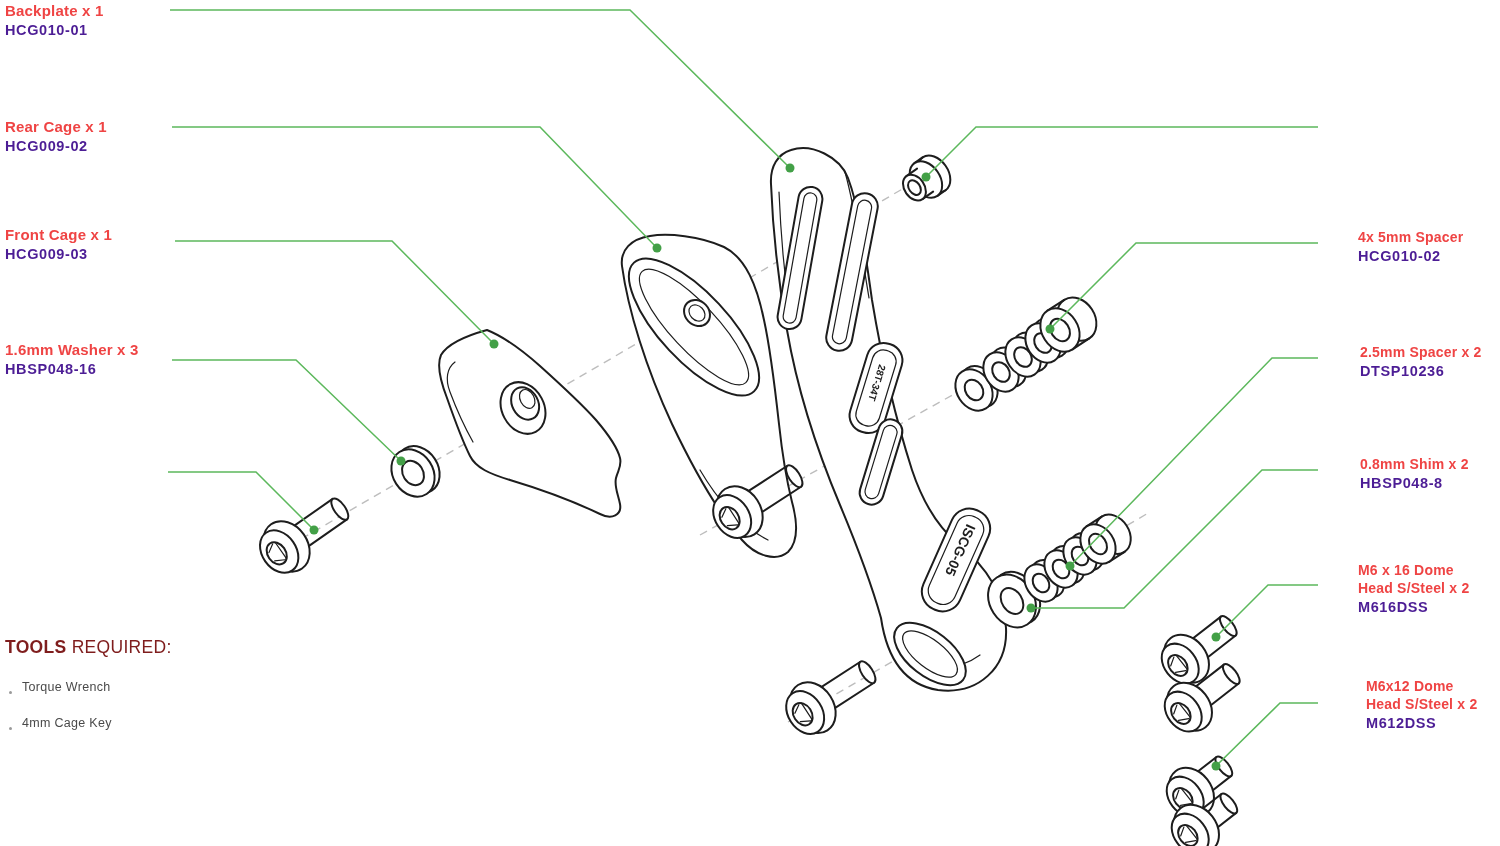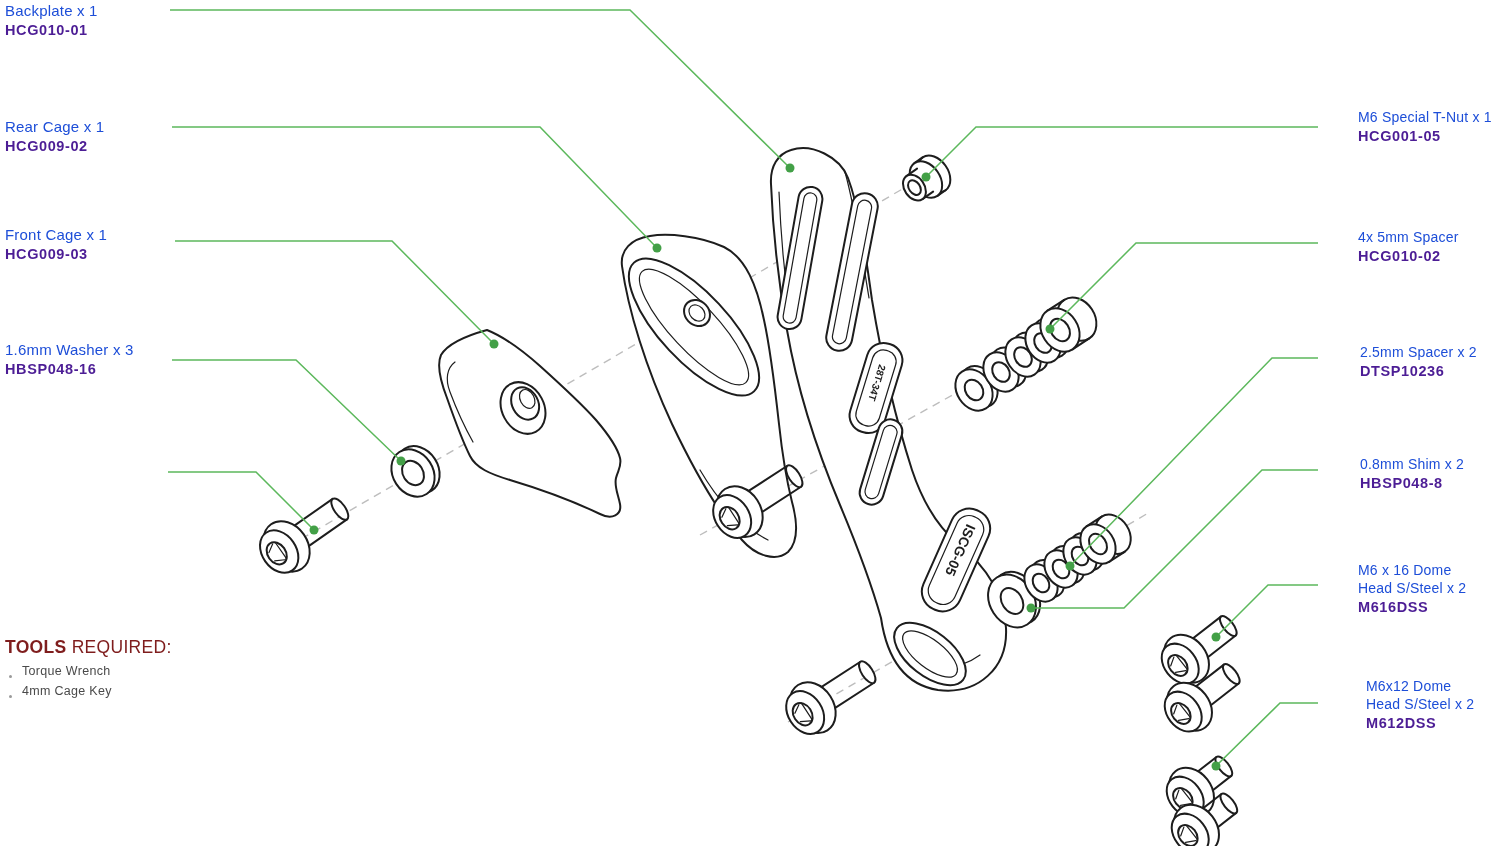--- a/index.html
+++ b/index.html
@@ -2,28 +2,28 @@
 <html><head>
 <meta charset="utf-8">
 <style>
   html,body{margin:0;padding:0;background:#ffffff;}
   .canvas{
     position:relative;width:1500px;height:846px;background:#ffffff;
     font-family:"Liberation Sans",sans-serif;overflow:hidden;
   }
   .diagram-svg{position:absolute;left:0;top:0;}
   .part-label{position:absolute;white-space:nowrap;}
-  .lbl-line{font-size:15px;font-weight:normal;color:#1d4ed8;line-height:18px;letter-spacing:.2px;}
+  .lbl-line{font-size:15px;font-weight:bold;color:#ef4444;line-height:18px;letter-spacing:.2px;}
   .part-label.right .lbl-line{font-size:14px;}
   .lbl-line:empty{display:none;}
   .lbl-pn{font-size:14.5px;font-weight:bold;color:#4c1d95;line-height:18px;letter-spacing:.6px;margin-top:1px;}
   .tools-block{position:absolute;left:5px;top:637px;}
   .tools-heading{font-size:17.5px;color:#7f1d1d;letter-spacing:.3px;}
   .tools-heading .strong{font-weight:bold;}
-  .tool-item{display:flex;align-items:flex-end;margin-top:6px;font-size:12.5px;color:#4a4a4a;letter-spacing:.3px;}
+  .tool-item{display:flex;align-items:flex-end;margin-top:22px;font-size:12.5px;color:#4a4a4a;letter-spacing:.3px;}
   .bullet{width:3px;height:3px;border-radius:50%;background:#9a9a9a;margin:0 10px 0 4px;flex:0 0 auto;}
   svg .part{fill:#ffffff;stroke:#1d1d1d;stroke-width:2;stroke-linejoin:round;stroke-linecap:round;}
   svg .thin{fill:none;stroke:#1d1d1d;stroke-width:1.2;stroke-linecap:round;}
   svg .dash{fill:none;stroke:#bdbdbd;stroke-width:1.4;stroke-dasharray:8 6;}
   svg .leader{fill:none;stroke-width:1.5;}
   svg text{font-family:"Liberation Sans",sans-serif;fill:#1d1d1d;font-weight:bold;}
 </style>
 </head>
 <body>
 
@@ -308,25 +308,20 @@
     <div class="tool-item">
       <span class="bullet"></span>
       <span>Torque Wrench</span>
     </div>
     <div class="tool-item">
       <span class="bullet"></span>
       <span>4mm Cage Key</span>
     </div>
   </div>
 
-  <div class="part-label right" style="left:1358px;top:108px">
-    <div class="lbl-line">M6 Special T-Nut x 1</div>
-
-    <div class="lbl-pn">HCG001-05</div>
-  </div>
   <div class="part-label right" style="left:1358px;top:228px">
     <div class="lbl-line">4x 5mm Spacer</div>
 
     <div class="lbl-pn">HCG010-02</div>
   </div>
   <div class="part-label right" style="left:1360px;top:343px">
     <div class="lbl-line">2.5mm Spacer x 2</div>
 
     <div class="lbl-pn">DTSP10236</div>
   </div>

